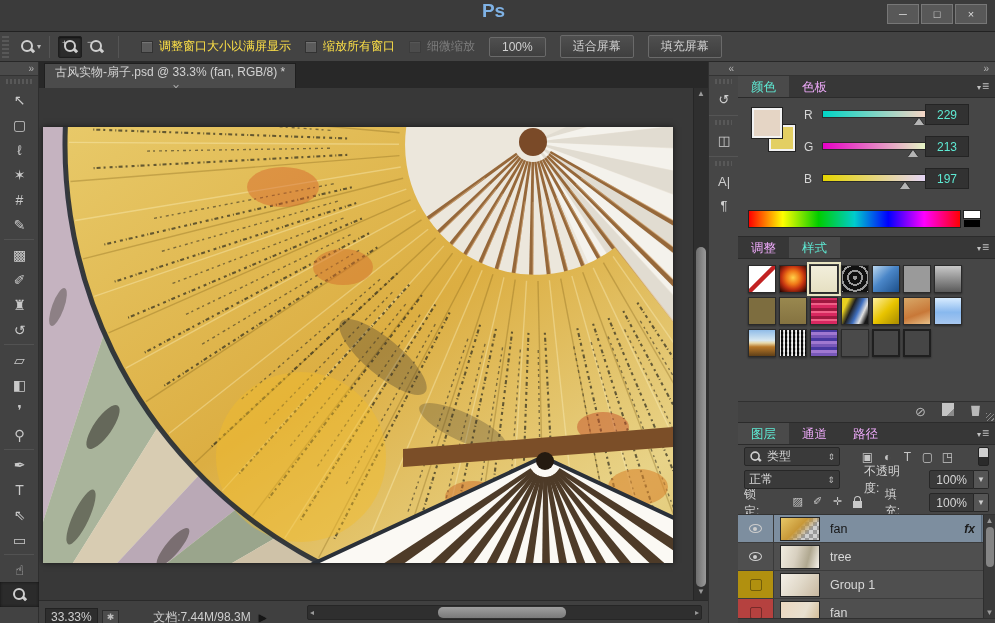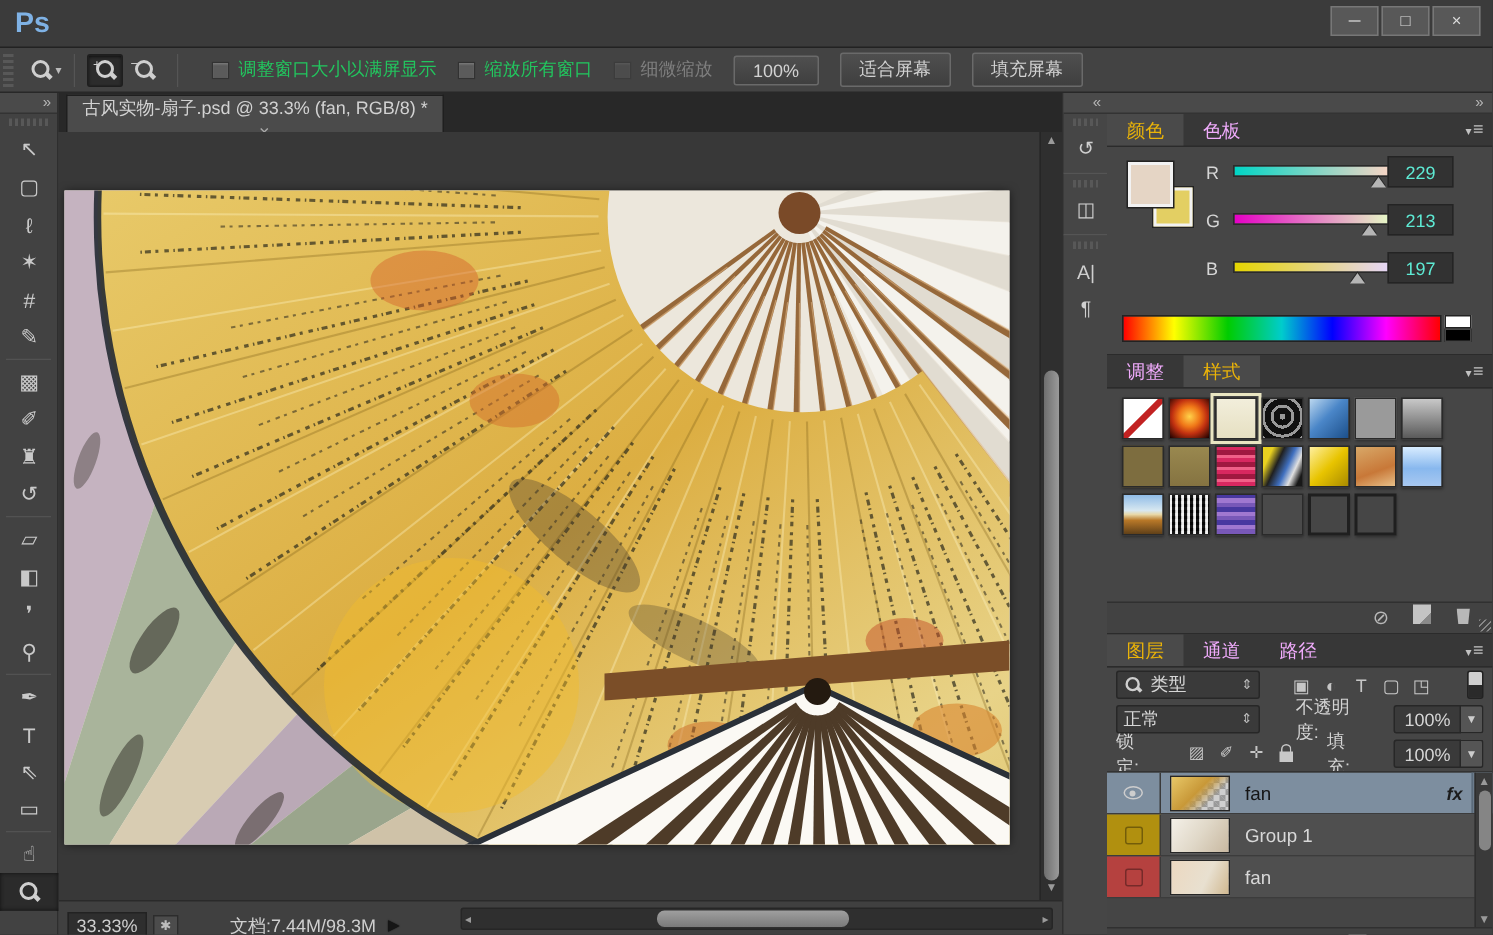--- a/index.html
+++ b/index.html
@@ -2,21 +2,21 @@
 <html><head>
 <meta charset="utf-8">
 <style>
   * { margin:0; padding:0; box-sizing:border-box; }
   html,body { width:995px; height:623px; overflow:hidden; }
   body { background:#3a3a3a; font-family:"Liberation Sans","DejaVu Sans",sans-serif;
          font-size:12px; color:#d4d4d4; position:relative; user-select:none; }
 
   
   #titlebar { position:absolute; left:0; top:0; width:995px; height:32px;
-              background:#3b3b3b; border-bottom:1px solid #222; display:flex; align-items:center; }
+              background:#3b3b3b; border-bottom:1px solid #222; display:flex; align-items:center;flex-direction:column; }
   #ps-logo { color:#7fb2e5; font-weight:bold; font-size:19px; margin:0 18px 0 10px; }
   .menu-item { padding:0 14px; line-height:32px; color:#d8d8d8; font-size:12.5px; }
   #win-controls { position:absolute; right:8px; top:4px; display:flex; gap:2px; }
   .win-btn { width:32px; height:20px; background:#585858; border:1px solid #777;
              color:#ddd; font-size:11px; text-align:center; line-height:18px; }
 
   
   #optionsbar { position:absolute; left:0; top:32px; width:995px; height:30px;
                 background:#434343; border-bottom:1px solid #282828; display:flex; align-items:center; }
   .grip-v { width:7px; height:22px; margin-left:2px;
@@ -26,21 +26,21 @@
   .mag-icon::before { content:""; position:absolute; left:0; top:0; width:8px; height:8px;
                       border:2px solid #cfcfcf; border-radius:50%; }
   .mag-icon::after { content:""; position:absolute; left:9px; top:9px; width:5px; height:2.5px;
                      background:#cfcfcf; transform:rotate(45deg); }
   .zoom-btn { width:24px; height:22px; display:flex; align-items:center; justify-content:center;
               border-radius:2px; margin-right:2px; position:relative; }
   .zoom-btn.pressed { background:#2c2c2c; border:1px solid #1e1e1e; box-shadow:inset 0 1px 2px #111; }
   .zoom-sign { position:absolute; font-size:9px; color:#cfcfcf; left:3px; top:1px; }
   .checkbox { width:12px; height:12px; background:#5b5b5b; border:1px solid #323232;
               box-shadow:inset 0 1px 1px #777; margin:0 6px 0 14px; }
-  .chk-label { color:#22c55e; }
+  .chk-label { color:#fde047; }
   .opt-group.disabled .checkbox { opacity:.4; }
   .opt-group.disabled .chk-label { color:#7e7e7e; }
   .opt-group { display:flex; align-items:center; }
   .push-btn { background:linear-gradient(#4f4f4f,#3f3f3f); border:1px solid #6a6a6a;
               border-radius:2px; color:#d2d2d2; padding:2px 12px; margin-left:14px; font-size:12px; }
   .caret-down { font-size:8px; color:#bbb; margin-left:3px; }
 
   
   #toolbar { position:absolute; left:0; top:62px; width:39px; height:561px;
              background:#424242; border-right:1px solid #2e2e2e; }
@@ -91,21 +91,21 @@
   .dock-icon { width:30px; height:24px; display:flex; align-items:center; justify-content:center;
                color:#cfcfcf; font-size:13px; }
   .dock-sep { height:1px; background:#333; border-bottom:1px solid #555; margin:4px 0; }
 
   
   #panels { position:absolute; left:738px; top:62px; width:257px; height:561px; background:#464646; }
   #panels-top { height:14px; background:#4a4a4a; border-bottom:1px solid #333; color:#b5b5b5;
                 font-size:10px; text-align:right; padding:0 6px; line-height:13px; }
   .ptabs { display:flex; background:#373737; border-bottom:1px solid #2b2b2b; height:22px; position:relative; }
   .ptab { padding:0 13px; line-height:22px; color:#f0abfc; font-size:12.5px; }
-  .ptab.active { background:#4a4a4a; color:#eab308; }
+  .ptab.active { background:#4a4a4a; color:#5eead4; }
   .pmenu { position:absolute; right:6px; top:3px; color:#c2c2c2; font-size:12px; }
   .pmenu::before { content:"▾"; font-size:8px; margin-right:1px; }
 
   
   #color-body { position:relative; height:110px; }
   #fg-swatch { position:absolute; left:14px; top:10px; width:30px; height:30px;
                border:2px solid #f2f2f2; box-shadow:0 0 0 1px #222; z-index:2; }
   #bg-swatch { position:absolute; left:31px; top:27px; width:26px; height:26px;
                border:2px solid #f2f2f2; box-shadow:0 0 0 1px #222; }
   .chan-row { position:absolute; left:66px; right:8px; height:22px; }
@@ -656,20 +656,29 @@
               <span class="eye"></span>
             </div>
             <div class="thumb">
               <div class="thumb-overlay" style="background: linear-gradient(135deg, rgb(232, 200, 104) 0%, rgb(200, 152, 56) 45%, rgba(0, 0, 0, 0) 70%);"></div>
             </div>
             <span class="layer-name">fan</span>
             <span class="layer-fx">fx</span>
             <span class="fx-caret">▾</span>
           </div>
           <div class="layer-row">
+            <div class="eye-cell">
+              <span class="eye"></span>
+            </div>
+            <div class="thumb">
+              <div class="thumb-overlay" style="background: linear-gradient(105deg, rgb(240, 236, 224) 0%, rgb(216, 208, 192) 40%, rgb(176, 168, 144) 70%, rgb(248, 244, 236) 100%);"></div>
+            </div>
+            <span class="layer-name">tree</span>
+          </div>
+          <div class="layer-row">
             <div class="eye-cell" style="background: rgb(177, 144, 15);">
               <span class="label-box"></span>
             </div>
             <div class="thumb">
               <div class="thumb-overlay" style="background: linear-gradient(125deg, rgb(244, 240, 232) 0%, rgb(224, 216, 200) 50%, rgb(200, 184, 160) 100%);"></div>
             </div>
             <span class="layer-name">Group 1</span>
           </div>
           <div class="layer-row">
             <div class="eye-cell" style="background: rgb(181, 65, 63);">

